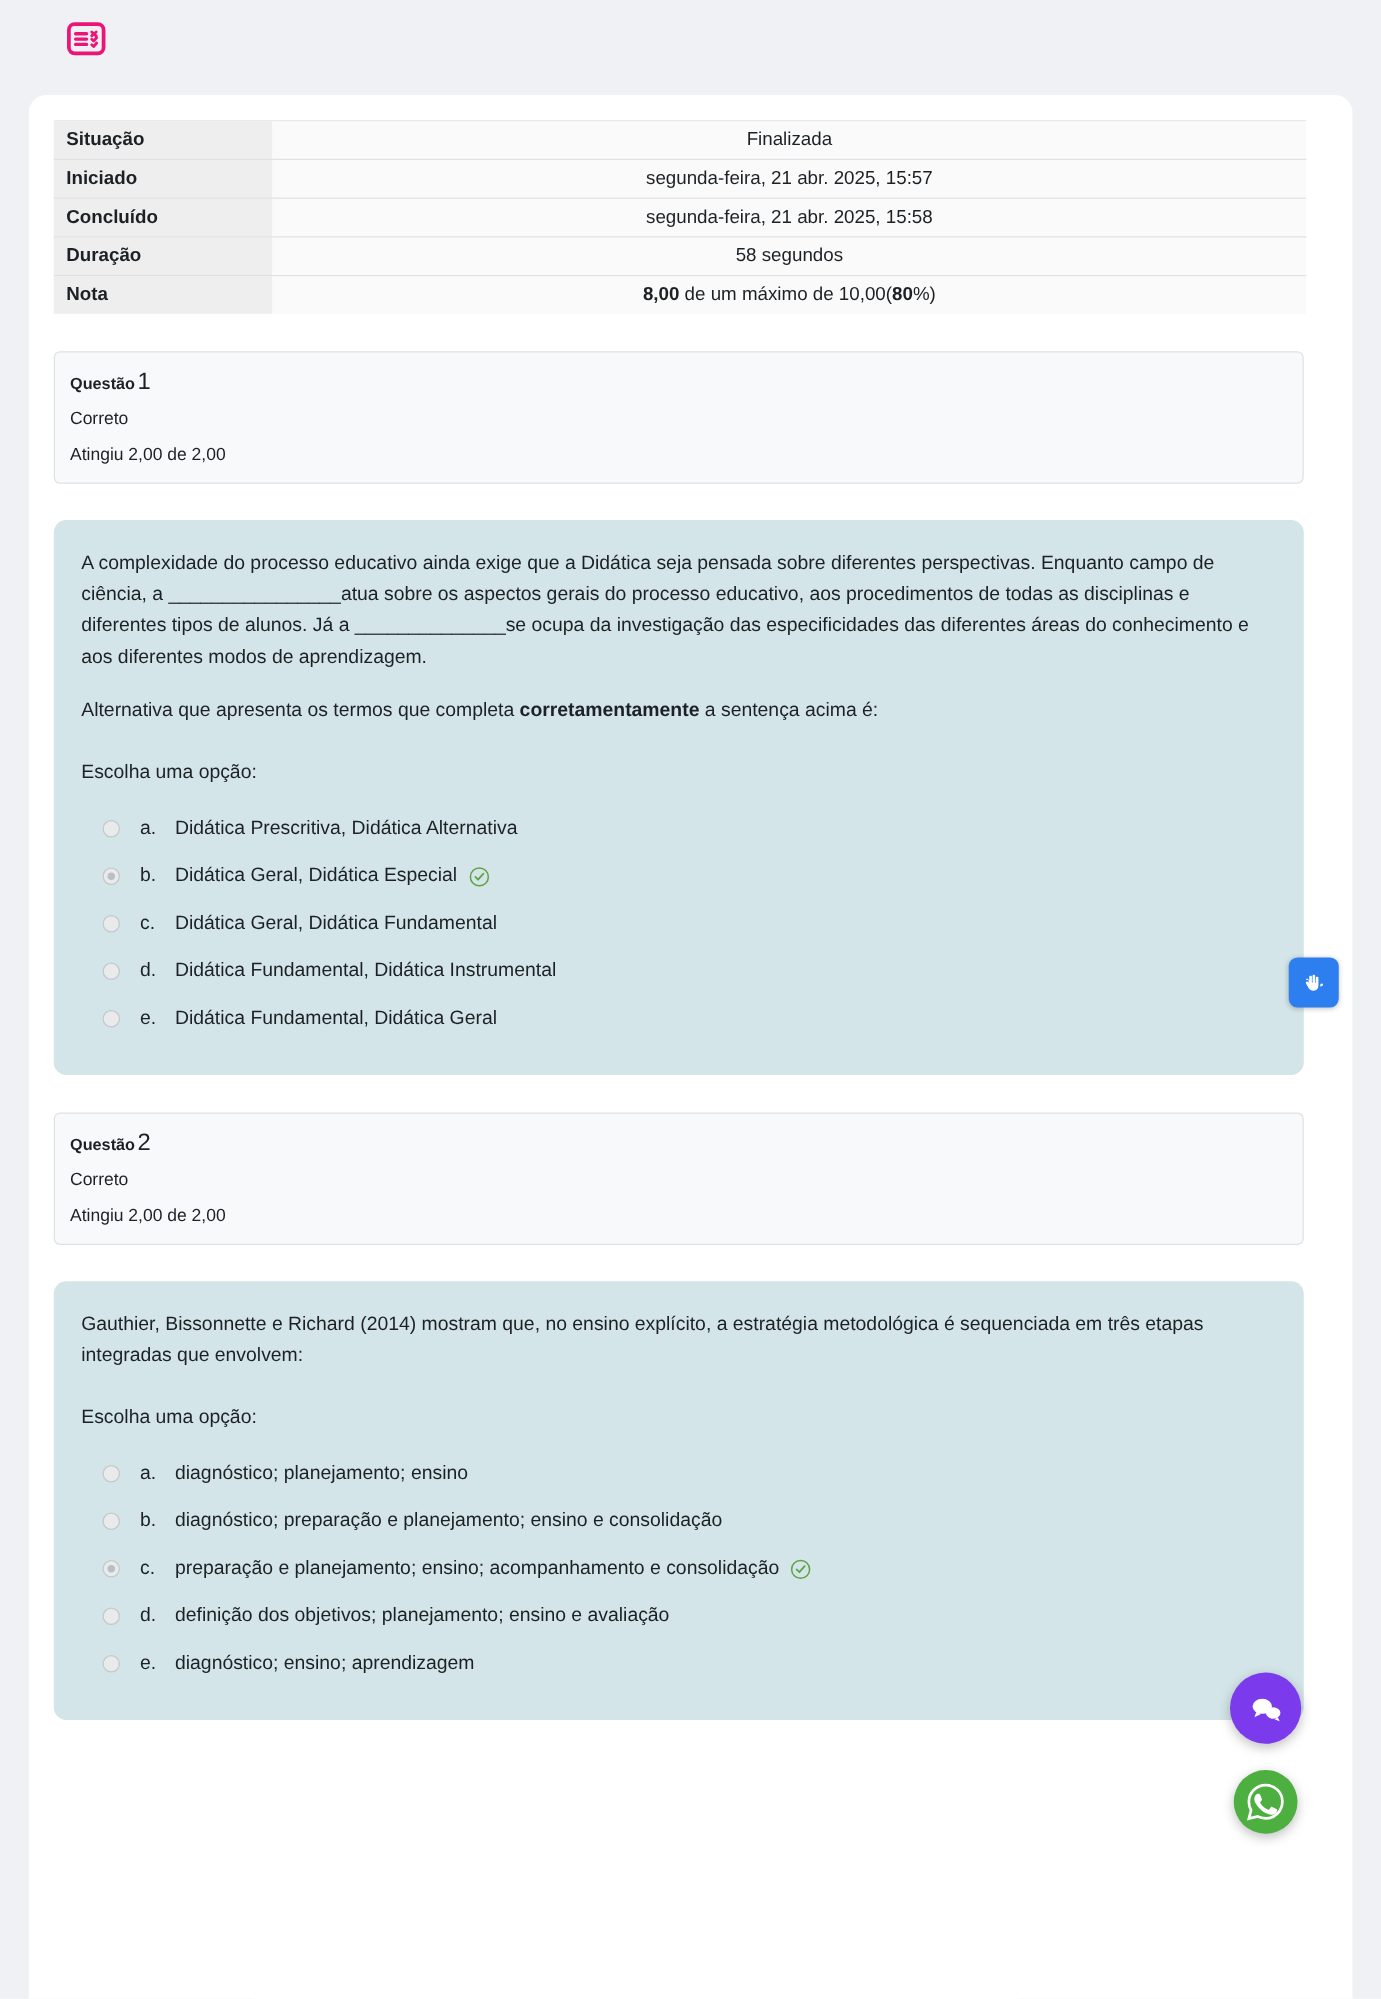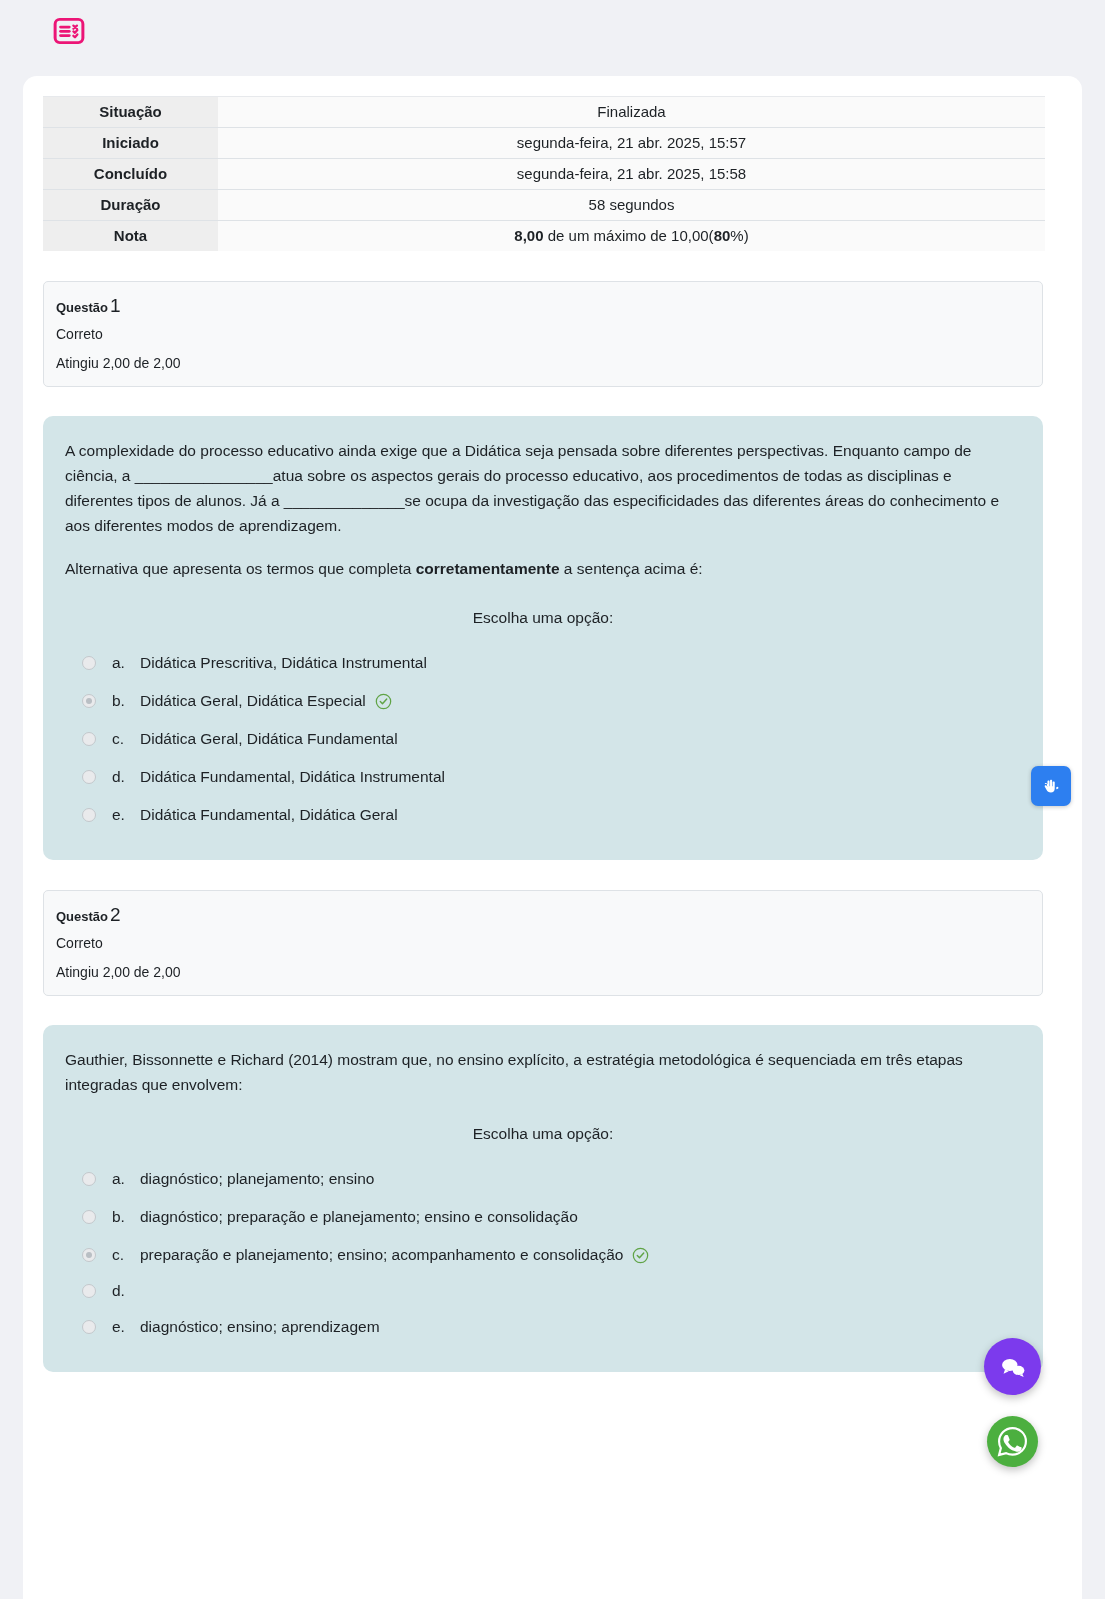--- a/index.html
+++ b/index.html
@@ -60,21 +60,21 @@
     padding: 5px 10px;
     font-size: 15px;
     line-height: 20px;
     border-top: 1px solid #dee2e6;
     vertical-align: middle;
   }
   table.summary tr:first-child th,
   table.summary tr:first-child td { border-top: 1px solid #e7e9ec; }
   table.summary th {
     width: 175px;
-    text-align: center;
+    text-align: left;
     font-weight: bold;
     background: #eeeeee;
     color: #1d2125;
   }
   table.summary td {
     background: #fafafa;
     text-align: center;
     font-weight: normal;
     color: #1d2125;
   }
@@ -130,21 +130,20 @@
     max-width: 945px;
   }
   .q-text:last-of-type { margin-bottom: 0; }
   .q-text b { font-weight: bold; margin-top: 34px; }
 
   .prompt {
     font-size: 15.5px;
     line-height: 25px;
     color: #1d2125;
     margin: 24px 0 14px 0;
-    text-align: center;
   }
 
   
   .options { margin: 0; padding: 0; list-style: none; }
   .option {
     display: flex;
     align-items: center;
     padding: 8px 0;
     min-height: 20px;
   }
@@ -281,21 +280,21 @@
 
     <div class="q-body">
       <p class="q-text">A complexidade do processo educativo ainda exige que a Didática seja pensada sobre diferentes perspectivas. Enquanto campo de ciência, a ________________atua sobre os aspectos gerais do processo educativo, aos procedimentos de todas as disciplinas e diferentes tipos de alunos. Já a ______________se ocupa da investigação das especificidades das diferentes áreas do conhecimento e aos diferentes modos de aprendizagem.</p>
       <p class="q-text"><span>Alternativa que apresenta os termos que completa </span><b>corretamentamente</b><span> a sentença acima é:</span></p>
       <p class="prompt">Escolha uma opção:</p>
 
       <ul class="options">
         <li class="option">
           <span class="radio"></span>
           <span class="opt-letter">a.</span>
-          <span class="opt-text">Didática Prescritiva, Didática Instrumental</span>
+          <span class="opt-text">Didática Prescritiva, Didática Alternativa</span>
         </li>
         <li class="option">
           <span class="radio checked"></span>
           <span class="opt-letter">b.</span>
           <span class="opt-text">Didática Geral, Didática Especial</span>
           <span class="correct-icon">
             <svg width="17" height="17" viewBox="0 0 18 18">
               <circle cx="9" cy="9" r="7.6" fill="none" stroke="#5fa345" stroke-width="1.3"></circle>
               <path d="M5.6 9.1 L7.9 11.4 L12.4 6.3" fill="none" stroke="#5fa345" stroke-width="1.5" stroke-linecap="round" stroke-linejoin="round"></path>
             </svg>
@@ -347,20 +346,21 @@
           <span class="correct-icon">
             <svg width="17" height="17" viewBox="0 0 18 18">
               <circle cx="9" cy="9" r="7.6" fill="none" stroke="#5fa345" stroke-width="1.3"></circle>
               <path d="M5.6 9.1 L7.9 11.4 L12.4 6.3" fill="none" stroke="#5fa345" stroke-width="1.5" stroke-linecap="round" stroke-linejoin="round"></path>
             </svg>
           </span>
         </li>
         <li class="option">
           <span class="radio"></span>
           <span class="opt-letter">d.</span>
+          <span class="opt-text">definição dos objetivos; planejamento; ensino e avaliação</span>
         </li>
         <li class="option">
           <span class="radio"></span>
           <span class="opt-letter">e.</span>
           <span class="opt-text">diagnóstico; ensino; aprendizagem</span>
         </li>
       </ul>
     </div>
 
   </div>

